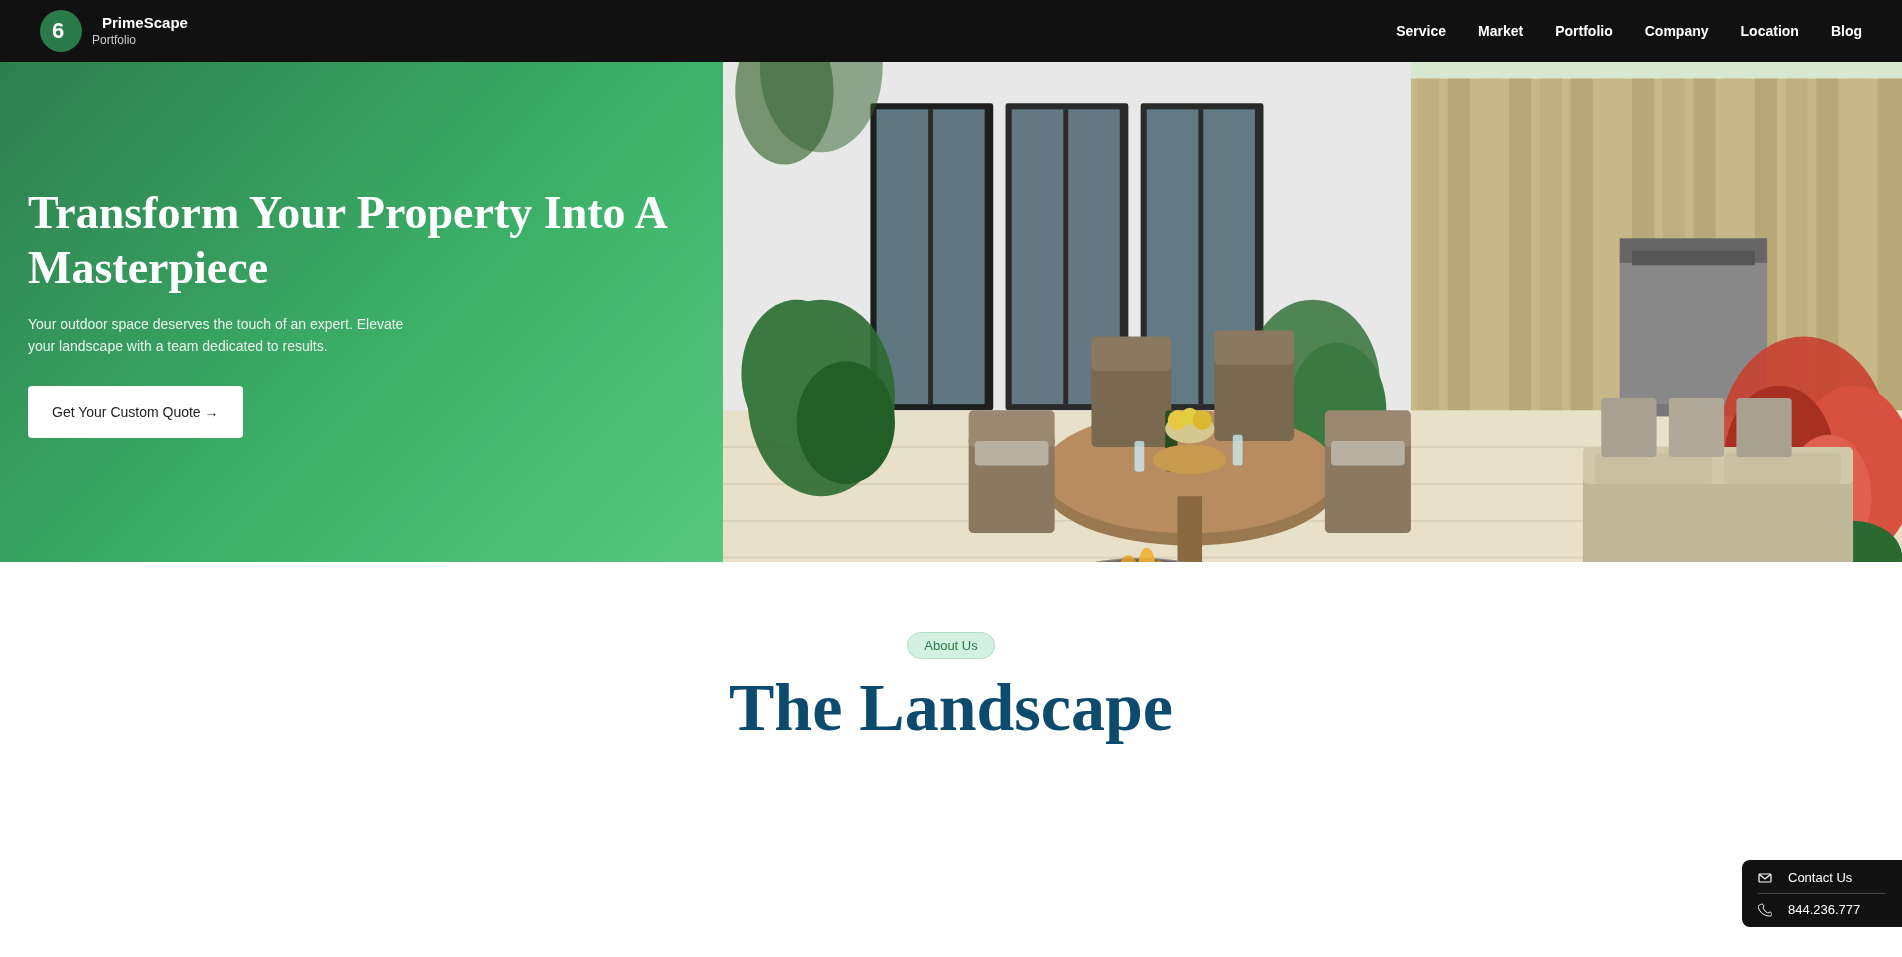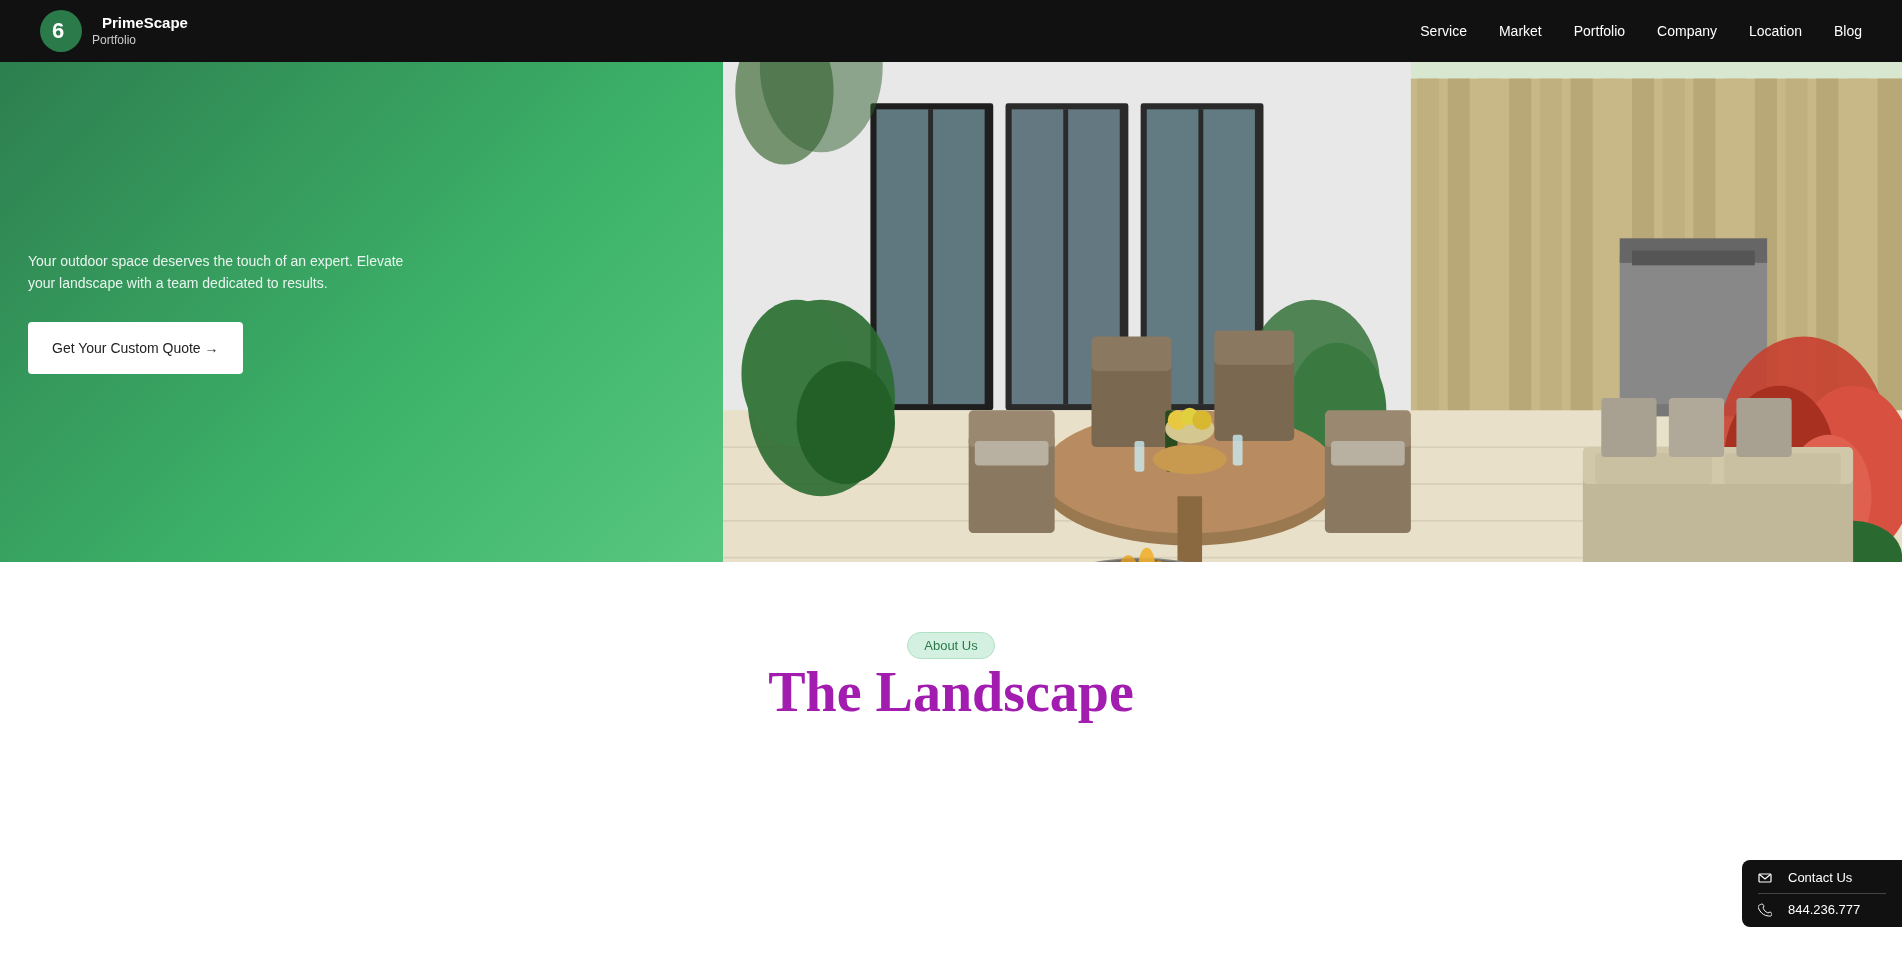--- a/index.html
+++ b/index.html
@@ -48,21 +48,21 @@
     .nav-links {
       display: flex;
       gap: 32px;
       list-style: none;
     }
     .nav-links a {
       color: #fff;
       text-decoration: none;
       font-family: Arial, sans-serif;
       font-size: 14px;
-      font-weight: 400;
+      font-weight: 700;
     }
 
     
     .hero {
       margin-top: 62px;
       position: relative;
       height: 500px;
       display: flex;
     }
     .hero-left {
@@ -140,27 +140,27 @@
       display: inline-block;
       background: #d4f0e0;
       color: #2a7a4a;
       font-size: 13px;
       font-family: Arial, sans-serif;
       padding: 5px 16px;
       border-radius: 20px;
       border: 1px solid #b0e0c4;
     }
     .about-heading {
-      font-size: 56px;
-      color: #a21caf;
+      font-size: 68px;
+      color: #0c4a6e;
       font-family: 'Georgia', serif;
       font-weight: 700;
       line-height: 1.2;
       max-width: 700px;
-      margin: 0 auto;
+      margin: 8px auto;
     }
 
     
     .contact-float {
       position: fixed;
       bottom: 30px;
       right: 0;
       background: #111;
       color: #fff;
       border-radius: 8px 0 0 8px;
@@ -208,20 +208,21 @@
     <li><a href="#">Company</a></li>
     <li><a href="#">Location</a></li>
     <li><a href="#">Blog</a></li>
   </ul>
 </nav>
 
 <section class="hero">
   <div class="hero-left">
     <div class="hero-bg-left"></div>
     <div class="hero-left-content">
+      <h1 class="hero-title">Transform Your Property Into A Masterpiece</h1>
       <p class="hero-subtitle">Your outdoor space deserves the touch of an expert. Elevate your landscape with a team dedicated to results.</p>
       <a href="#" class="hero-cta">Get Your Custom Quote →</a>
     </div>
   </div>
   <div class="hero-right">
     
     <svg class="patio-svg" viewBox="0 0 960 500" preserveAspectRatio="xMidYMid slice">
 
       <rect width="960" height="500" fill="#d8e8d0"></rect>
 

